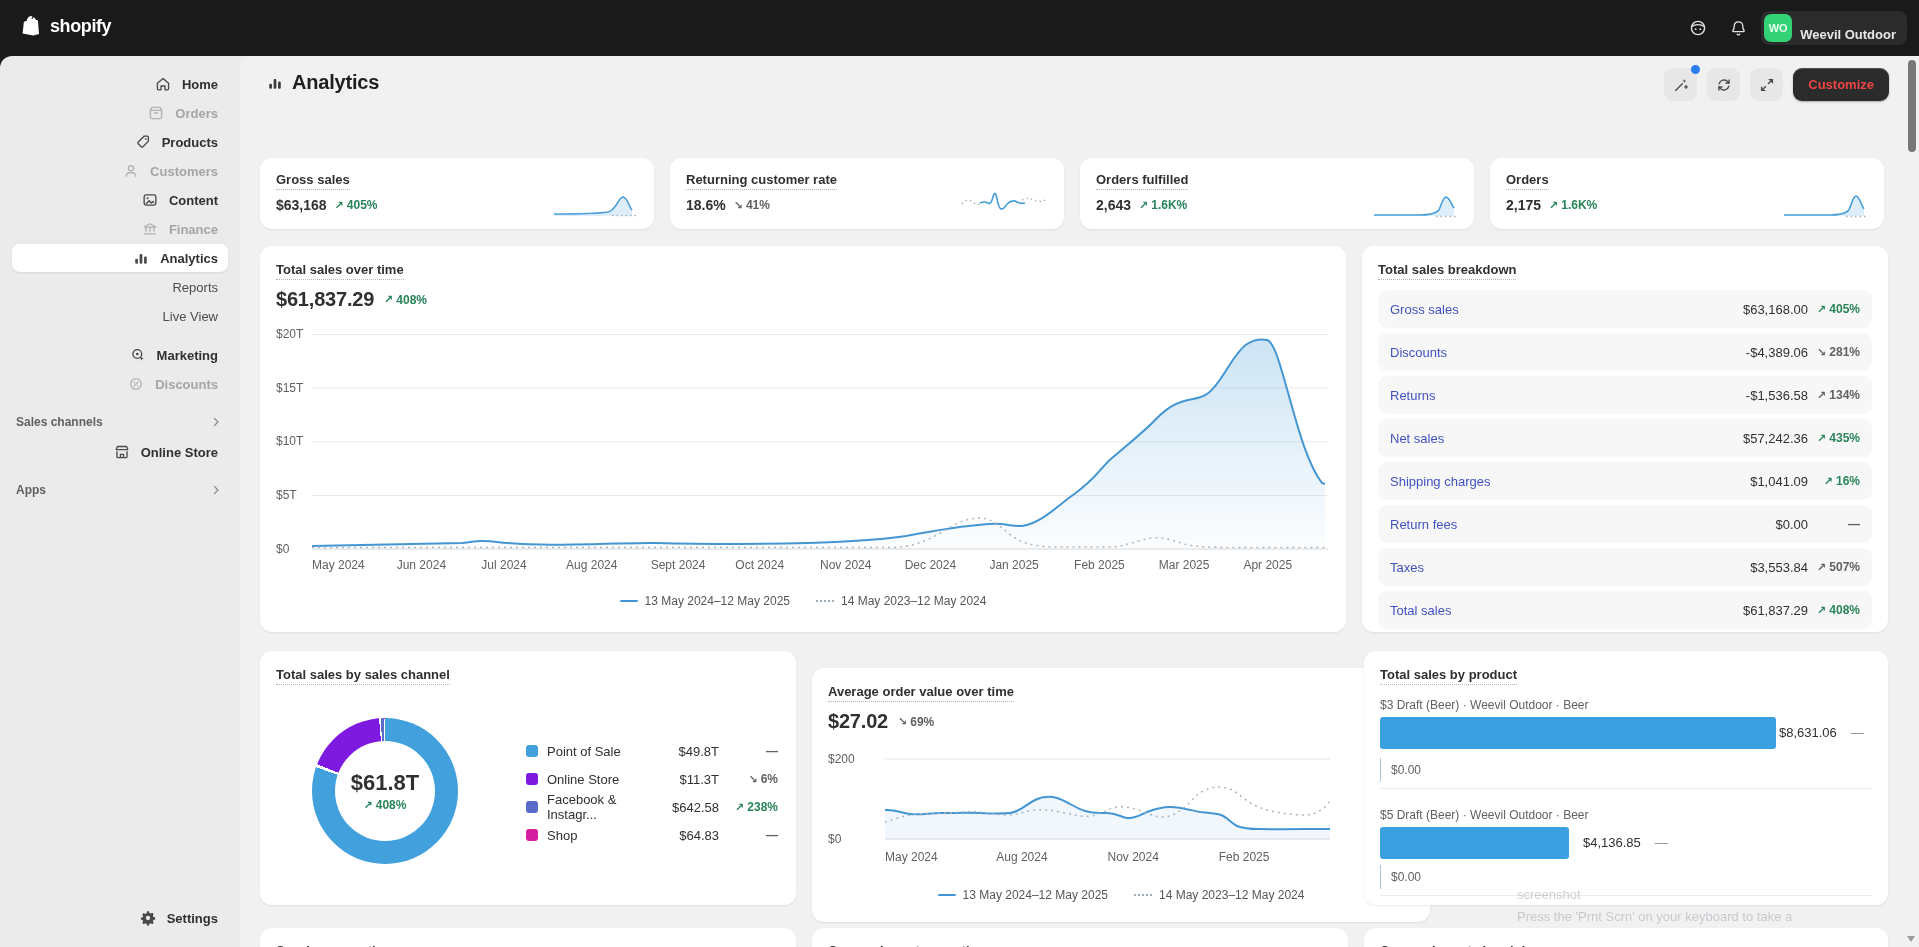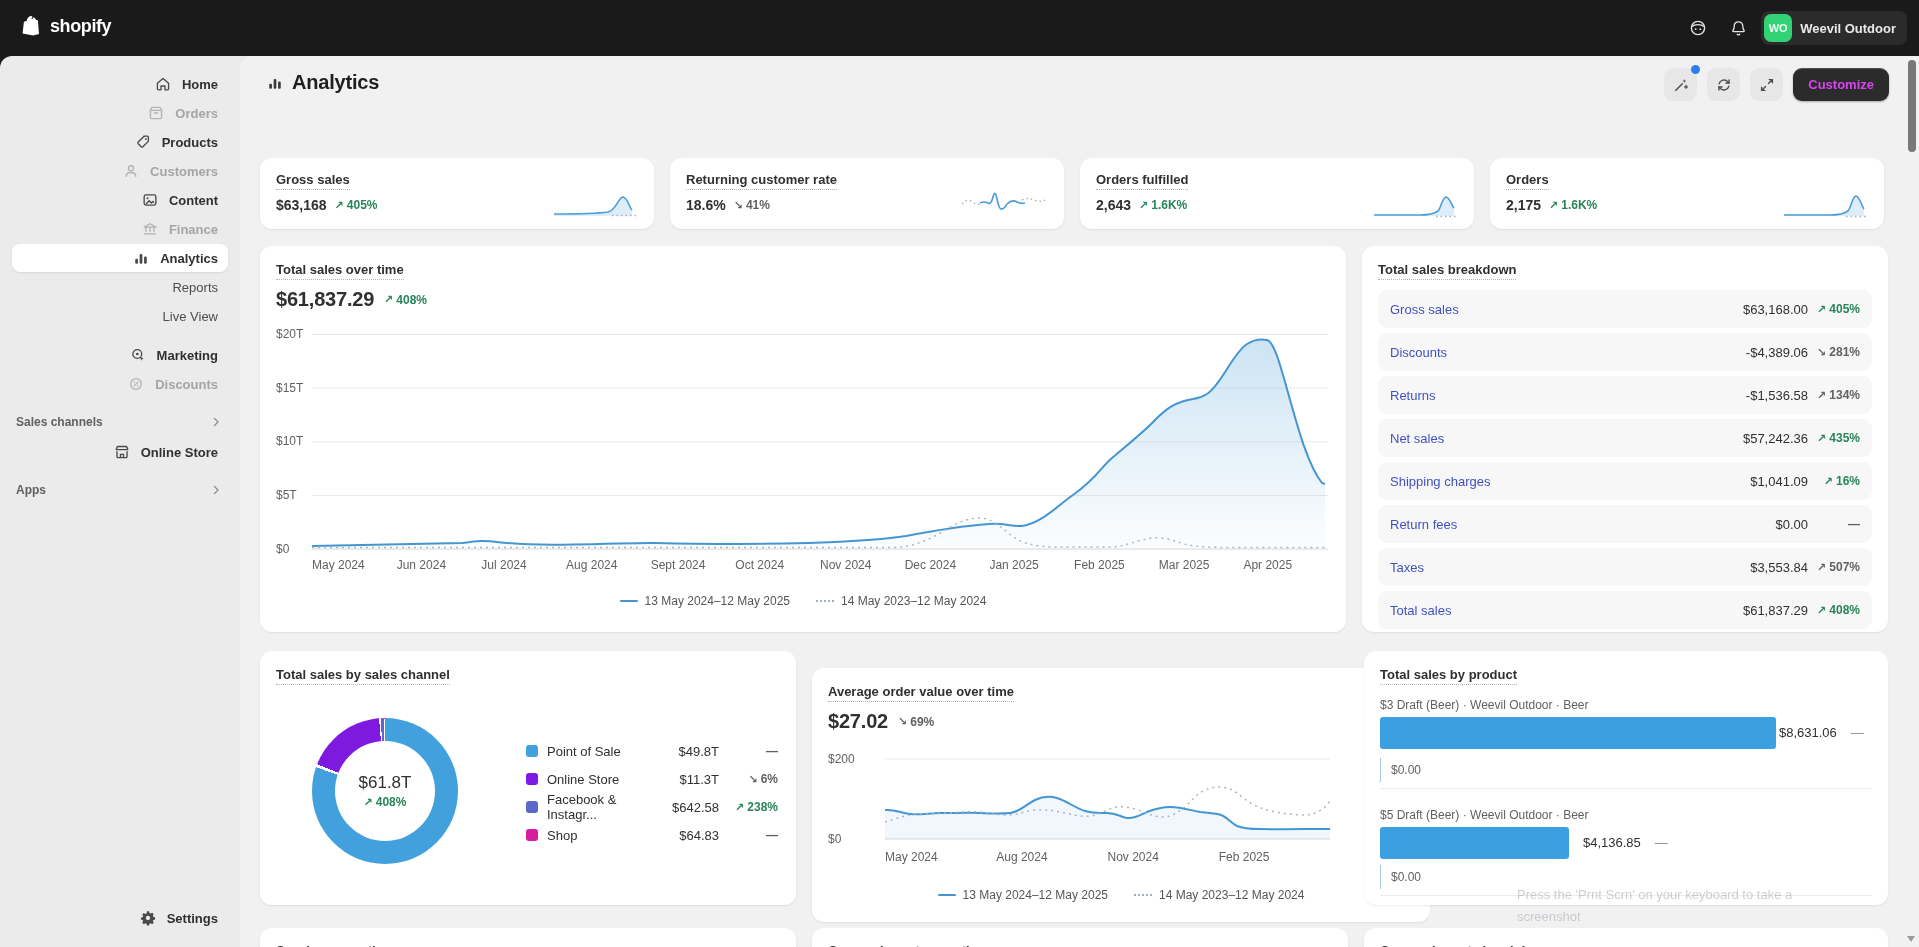--- a/index.html
+++ b/index.html
@@ -9,21 +9,21 @@
 
 
 .topbar{position:absolute;top:0;left:0;width:1919px;height:56px;background:#1a1a1a;z-index:6;}
 .logo{position:absolute;left:20px;top:14px;display:flex;align-items:center;gap:6px;color:#fff;}
 .logo-text{font-size:18px;font-weight:700;letter-spacing:-.4px;}
 .search{position:absolute;left:640px;top:10px;width:640px;height:36px;background:#303030;border:1px solid #454545;border-radius:9px;display:flex;align-items:center;gap:9px;padding:0 8px 0 12px;color:#b5b5b5;font-size:13px;}
 .search .grow{flex:1;}
 .kbd{background:#434346;color:#b0b0b0;border-radius:5px;font-size:10.5px;font-weight:700;padding:3px 8px;line-height:1;}
 .topbar-right{position:absolute;right:12px;top:11px;display:flex;align-items:center;gap:6px;}
 .tb-iconbtn{width:34px;height:34px;border-radius:8px;display:flex;align-items:center;justify-content:center;color:#e3e3e3;}
-.account{display:flex;align-items:center;gap:8px;background:#2b2b2b;border-radius:8px;padding:3px 11px 3px 3px;height:34px;}
+.account{display:flex;align-items:flex-end;gap:8px;background:#2b2b2b;border-radius:8px;padding:3px 11px 3px 3px;height:34px;}
 .avatar{width:28px;height:28px;border-radius:7px;background:#33d375;color:#eafff3;font-size:11px;font-weight:700;display:flex;align-items:center;justify-content:center;}
 .account-name{color:#e8e8e8;font-size:13px;font-weight:700;}
 
 
 .shell{position:absolute;top:56px;left:0;right:0;bottom:0;background:#ebebeb;border-radius:12px 12px 0 0;}
 .sidebar{position:absolute;top:0;left:0;width:240px;bottom:0;padding:14px 12px;}
 .side-item{display:flex;align-items:center;gap:10px;height:28px;border-radius:8px;padding:0 10px;font-size:13px;font-weight:600;color:#303030;margin-bottom:1px;justify-content:flex-end;}
 .side-item svg{color:#4a4a4a;flex:0 0 auto;}
 .side-item.disabled{color:#a5a5a5;}
 .side-item.disabled svg{color:#b3b3b3;}
@@ -34,21 +34,21 @@
 .side-section svg{color:#8a8a8a;}
 .side-settings{position:absolute;bottom:14px;left:12px;right:12px;}
 
 
 .main{position:absolute;top:0;left:240px;right:0;bottom:0;background:#f1f1f1;border-top-left-radius:12px;overflow:hidden;}
 .page-head{position:absolute;top:15px;left:26px;display:flex;align-items:center;gap:8px;color:#3a3a3a;}
 .page-title{font-size:20px;font-weight:700;color:#1f1f1f;letter-spacing:-.2px;}
 .actions{position:absolute;top:12px;right:30px;display:flex;align-items:center;gap:10px;}
 .icon-btn{width:33px;height:33px;border-radius:9px;background:#e7e7e7;display:flex;align-items:center;justify-content:center;color:#4a4a4a;position:relative;}
 .icon-btn .dot{position:absolute;top:-3px;right:-3px;width:9px;height:9px;border-radius:50%;background:#2c7df0;}
-.btn-dark{height:33px;padding:4px 15px;border-radius:9px;background:#2b2b2b;color:#d946ef;font-size:13px;font-weight:700;display:flex;align-items:center;box-shadow:inset 0 1px 0 rgba(255,255,255,.18),0 1px 2px rgba(0,0,0,.3);}
+.btn-dark{height:33px;padding:4px 15px;border-radius:9px;background:#2b2b2b;color:#ef4444;font-size:13px;font-weight:700;display:flex;align-items:center;box-shadow:inset 0 1px 0 rgba(255,255,255,.18),0 1px 2px rgba(0,0,0,.3);}
 .filters{position:absolute;top:57px;left:26px;display:flex;gap:10px;}
 .chip{height:27px;background:#fff;border-radius:9px;box-shadow:0 0 0 1px rgba(0,0,0,.05),0 1px 2px rgba(0,0,0,.1);display:flex;align-items:center;gap:7px;padding:0 12px;font-size:12.5px;font-weight:600;color:#303030;}
 .chip svg{color:#4a4a4a;}
 
 
 .card-title{display:inline-block;font-size:13px;font-weight:700;color:#303030;border-bottom:1.5px dotted #b5b5b5;padding-bottom:2px;}
 .badge{display:inline-flex;align-items:center;gap:3px;font-size:12px;font-weight:700;}
 .badge .arr{font-size:11px;}
 .badge.pos{color:#29845a;}
 .badge.neu{color:#616161;}
@@ -71,21 +71,21 @@
 .bd-rows{margin-top:10px;}
 .bd-row{display:flex;align-items:center;height:38px;background:#f7f7f7;border-radius:9px;padding:0 12px;margin-bottom:5px;font-size:13px;}
 .bd-label{flex:1;color:#4052c0;}
 .bd-value{color:#303030;}
 .bd-delta{min-width:52px;text-align:right;display:inline-flex;justify-content:flex-end;}
 
 
 .donut{position:absolute;left:52px;top:67px;width:146px;height:146px;border-radius:50%;}
 .donut::after{content:"";position:absolute;inset:23px;background:#fff;border-radius:50%;}
 .donut-center{position:absolute;left:52px;top:67px;width:146px;height:146px;display:flex;flex-direction:column;align-items:center;justify-content:center;gap:2px;z-index:2;}
-.donut-value{font-size:17px;font-weight:400;}
+.donut-value{font-size:22px;font-weight:700;}
 .chan-legend{position:absolute;left:250px;right:18px;top:86px;}
 .chan-row{display:flex;align-items:center;gap:9px;height:28px;font-size:13px;padding-left:16px;}
 .swatch{width:12px;height:12px;border-radius:3px;flex:0 0 auto;}
 .chan-label{flex:1;color:#303030;}
 .chan-value{color:#303030;}
 .chan-delta{min-width:50px;text-align:right;display:inline-flex;justify-content:flex-end;}
 
 
 .prod-label{position:absolute;left:16px;font-size:12px;color:#616161;}
 .prod-bar{position:absolute;left:16px;height:32px;background:#3aa0e0;border-radius:3px;}
@@ -637,18 +637,18 @@
       <span class="card-title">Conversion rate over time</span>
     </div>
     <div class="stub" style="left:1124px;width:524px;">
       <span class="card-title">Conversion rate breakdown</span>
     </div>
 
   </div>
 </div>
 
 <div class="watermark">
+  <div>screenshot</div>
   <div>Press the 'Prnt Scrn' on your keyboard to take a</div>
-  <div>screenshot</div>
 </div>
 
 <div class="sb-thumb"></div>
 <div class="sb-arrow"></div>
 
 </body></html>

